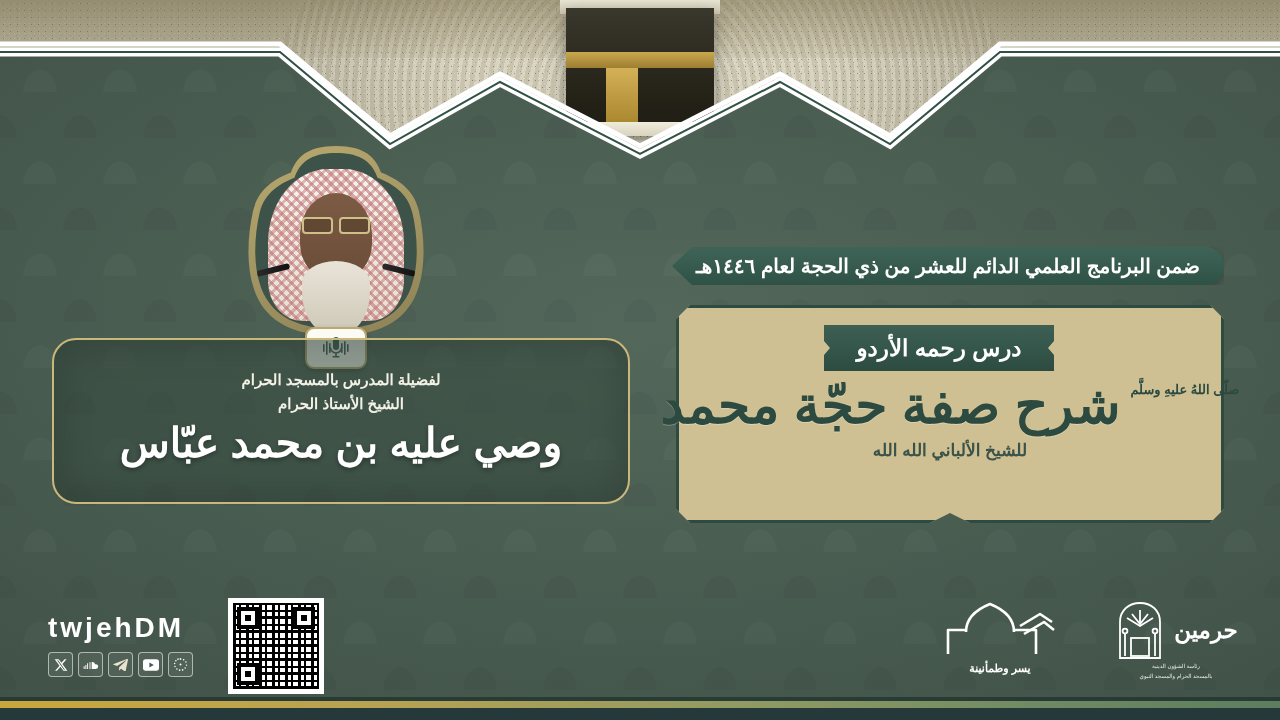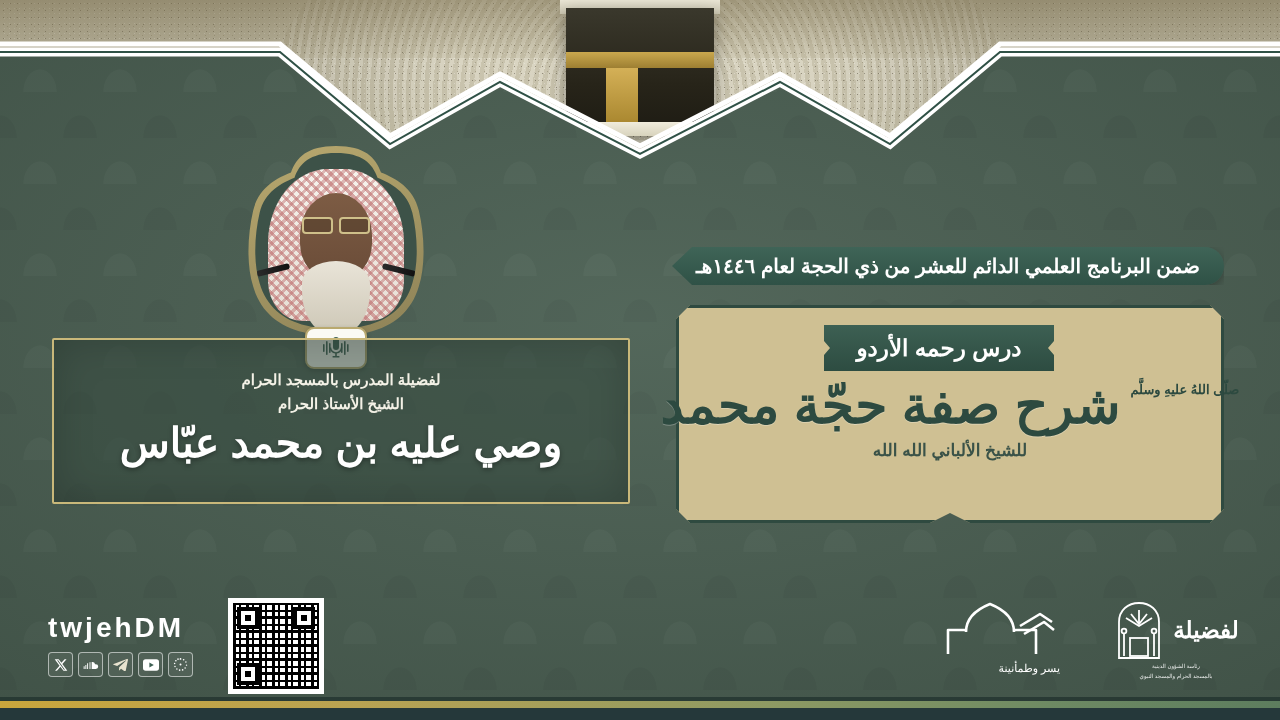--- a/index.html
+++ b/index.html
@@ -162,21 +162,21 @@
   .mic-badge{
     position:absolute; left:305px; top:327px; width:62px; height:42px;
     background:#fbfaf4; border:2px solid #b9a96f; border-radius:9px;
     display:flex; align-items:center; justify-content:center;
     box-shadow:0 2px 5px rgba(0,0,0,.25);
   }
 
   
   .name-card{
     position:absolute; left:52px; top:338px; width:578px; height:166px;
-    border:2px solid #c9b87a; border-radius:2px;
+    border:2px solid #c9b87a; border-radius:24px;
     background:rgba(52,72,62,.55);
     display:flex; flex-direction:column;
     align-items:center; justify-content:center;
     text-align:center; padding:10px 18px 14px;
     box-shadow:inset 0 0 40px rgba(0,0,0,.18);
   }
   .name-pre1{
     color:#f3f1e6; font-size:15px; font-weight:bold; line-height:1.5;
     letter-spacing:.2px;
   }
@@ -280,21 +280,21 @@
   .qr-e1{ left:9px; top:9px; } .qr-e2{ right:9px; top:9px; } .qr-e3{ left:9px; bottom:9px; }
 
   
   .logo-yusr{
     position:absolute; left:940px; top:600px; width:120px; height:92px;
   }
   .logo-haramain{
     position:absolute; left:1088px; top:600px; width:176px; height:96px;
   }
   .logo-caption{
-    color:#ffffff; font-size:11px; font-weight:normal; text-align:right;
+    color:#ffffff; font-size:11px; font-weight:bold; text-align:center;
     margin-top:2px; white-space:nowrap;
   }
   .logo-sub{
     color:rgba(255,255,255,.9); font-size:5.5px; text-align:center;
     line-height:1.5; margin-top:2px; white-space:nowrap;
   }
   .logo-word{
     color:#ffffff; font-size:23px; font-weight:bold; text-align:center;
     letter-spacing:-1px;
   }
@@ -476,21 +476,21 @@
         <path d="M74 30 H96 V54"></path>
         <path d="M80 26 L100 14 L112 22"></path>
         <path d="M84 34 L104 22 L114 30"></path>
       </g>
     </svg>
     <div class="logo-caption">يسر وطمأنينة</div>
   </div>
 
   <div class="logo-haramain">
     <div style="display:flex; align-items:center; justify-content:center; gap:8px;">
-      <div class="logo-word">لفضيلة</div>
+      <div class="logo-word">حرمين</div>
       <svg width="52" height="60" viewBox="0 0 52 60" aria-hidden="true">
         <g fill="none" stroke="#ffffff" stroke-width="1.8">
           <path d="M6 58 V22 C6 10 15 3 26 3 C37 3 46 10 46 22 V58 Z"></path>
           <path d="M26 10 V24"></path>
           <path d="M18 14 L26 24 L34 14"></path>
           <path d="M13 18 L26 26 L39 18"></path>
           <rect x="17" y="38" width="18" height="18"></rect>
           <path d="M11 34 V56 M41 34 V56"></path>
           <circle cx="11" cy="31" r="2.4"></circle>
           <circle cx="41" cy="31" r="2.4"></circle>

